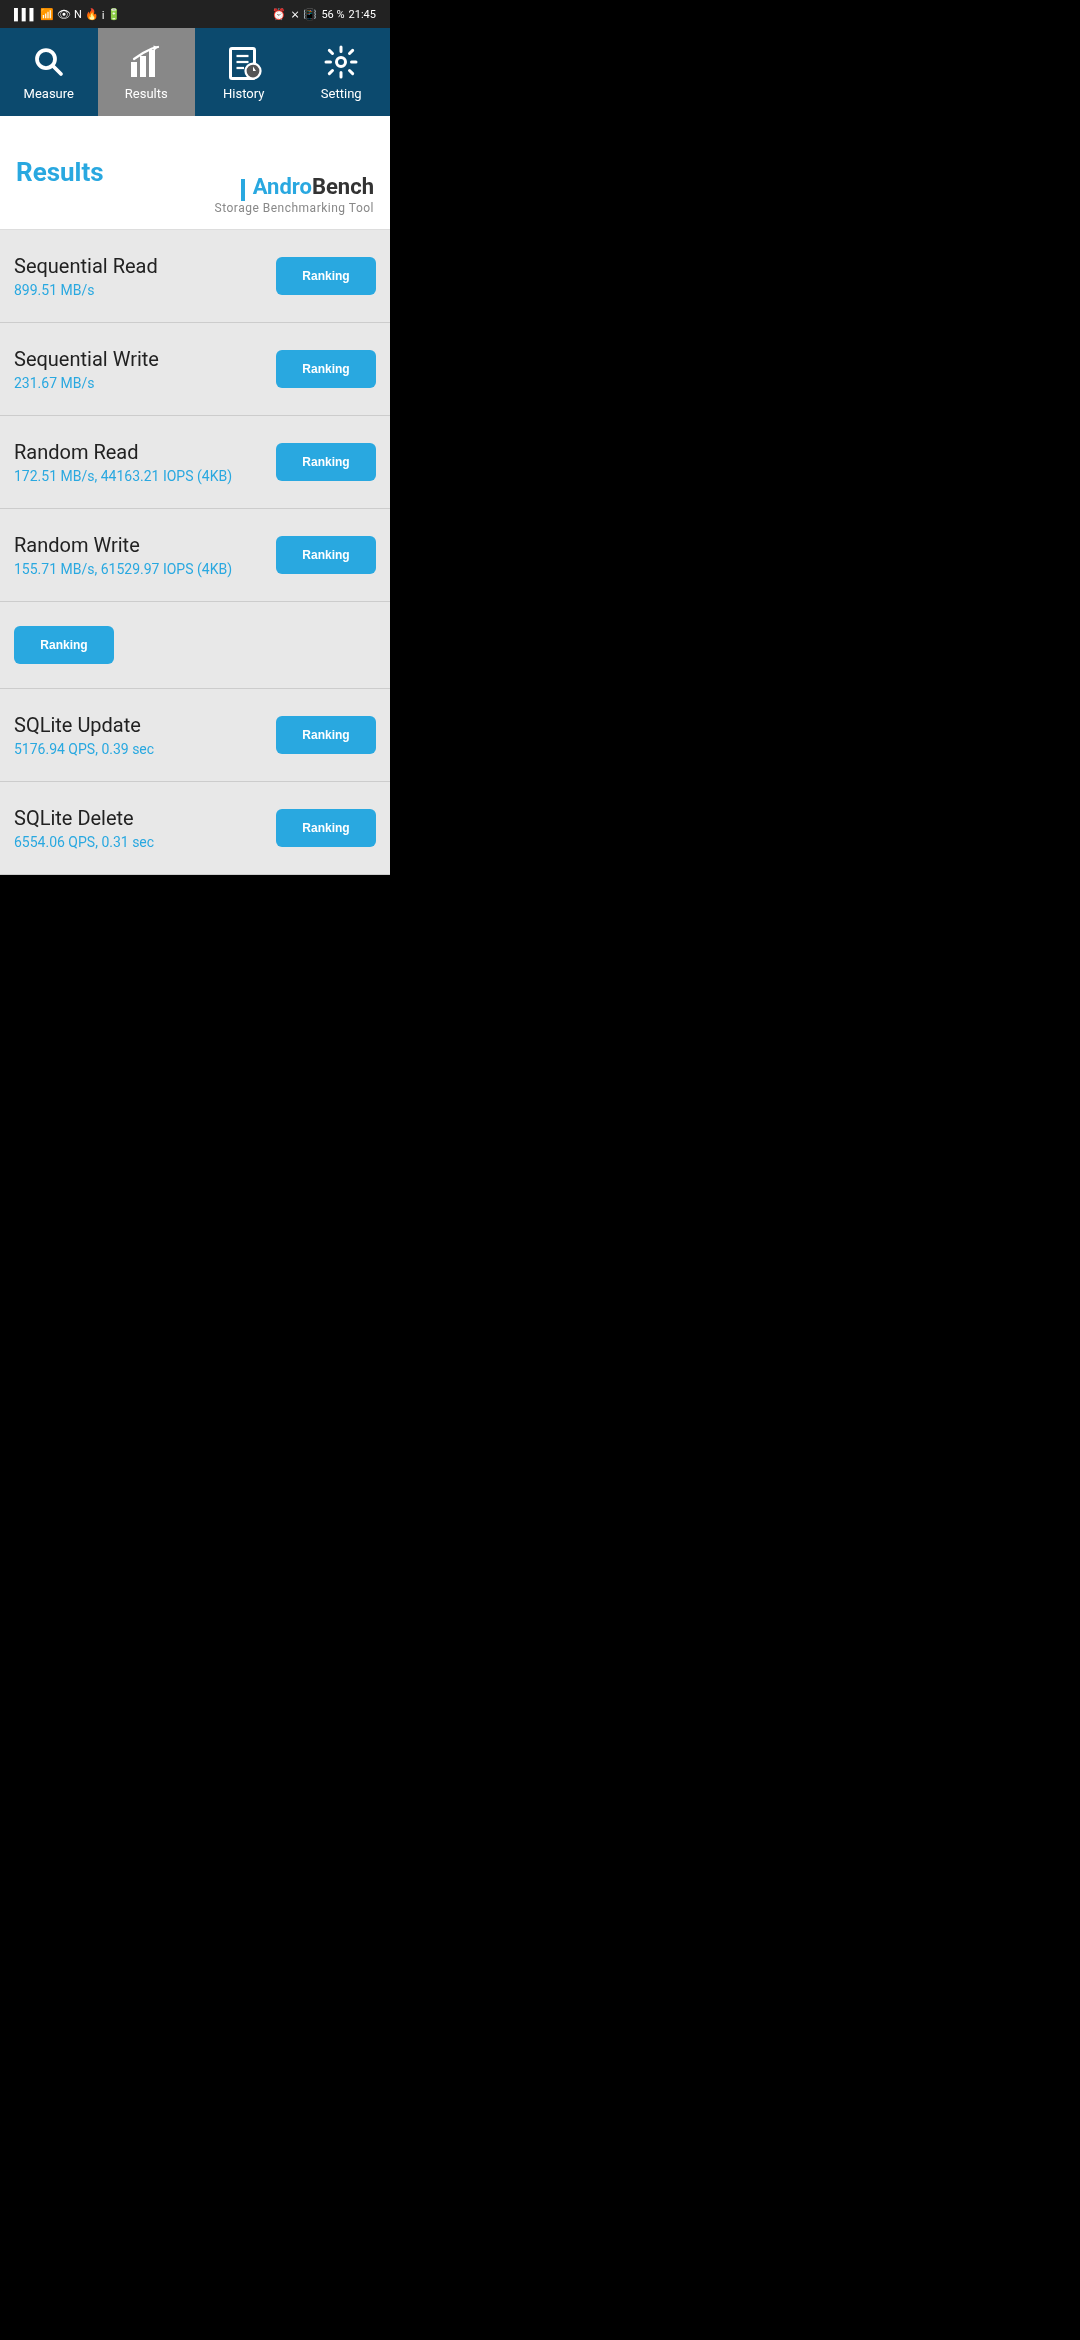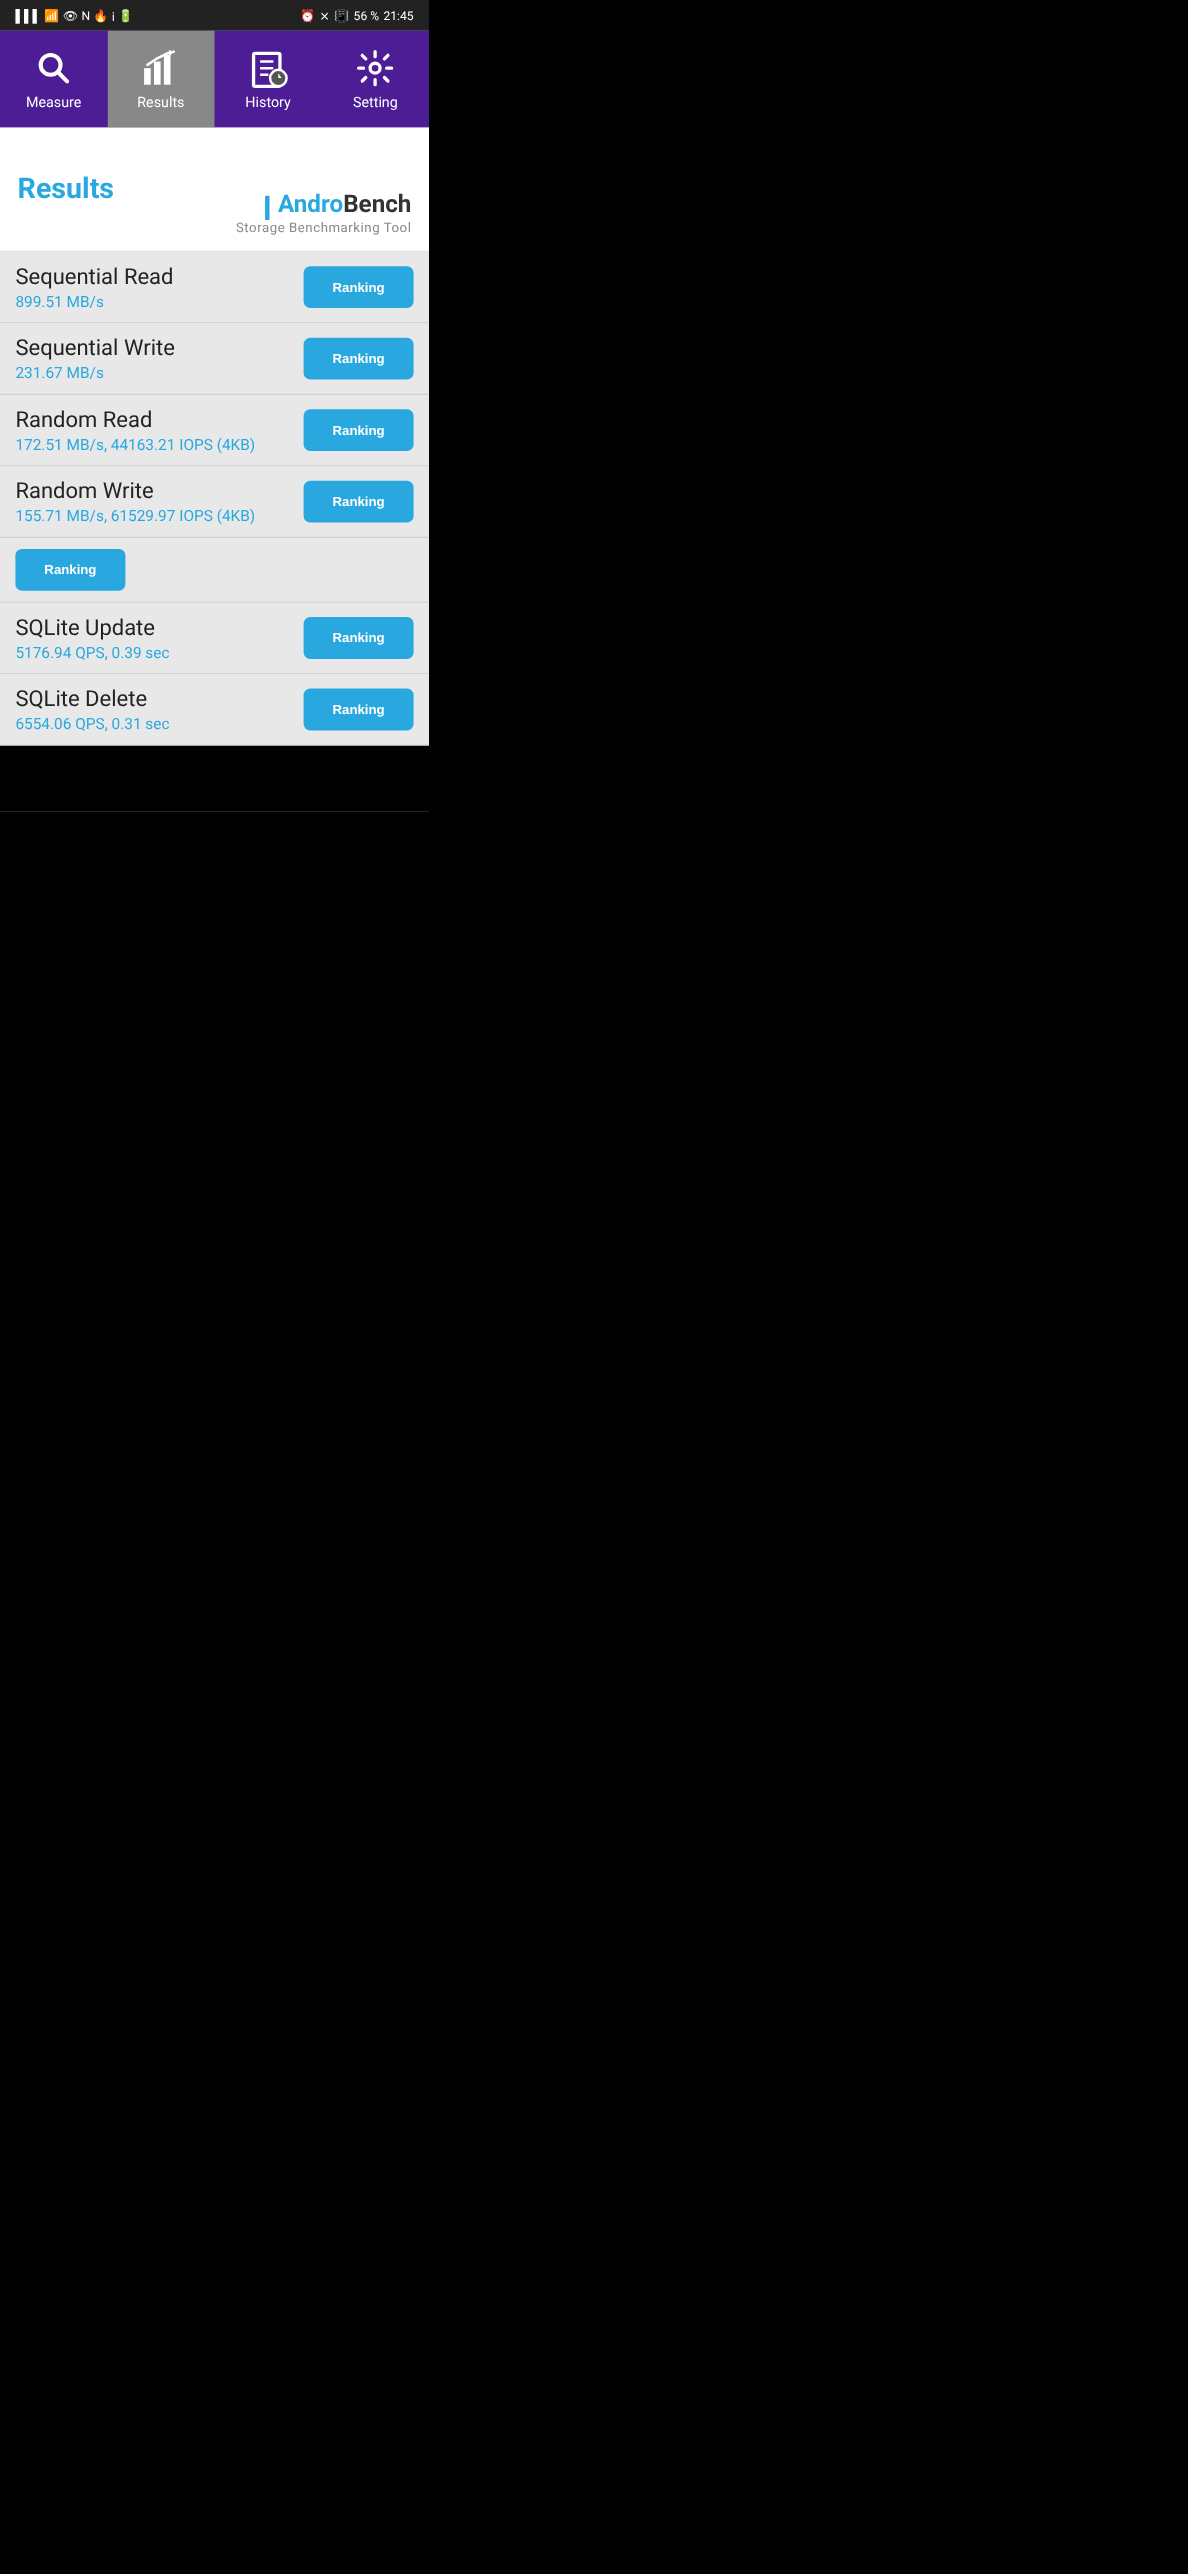--- a/index.html
+++ b/index.html
@@ -28,21 +28,21 @@
       padding: 6px 14px;
       font-size: 11px;
       height: 28px;
     }
     .status-left { display: flex; gap: 3px; align-items: center; }
     .status-right { display: flex; gap: 4px; align-items: center; font-size: 11px; }
 
     
     .nav-tabs {
       display: flex;
-      background: #4c1d95;
+      background: #0c4a6e;
       height: 88px;
     }
     .nav-tab {
       flex: 1;
       display: flex;
       flex-direction: column;
       align-items: center;
       justify-content: center;
       color: #fff;
       font-size: 13px;
@@ -104,21 +104,21 @@
     
     .results-list {
       background: #e8e8e8;
       flex: 1;
     }
     .result-item {
       background: #e8e8e8;
       display: flex;
       align-items: center;
       justify-content: space-between;
-      padding: 10px 14px;
+      padding: 24px 14px;
       border-bottom: 1px solid #ccc;
     }
     .result-info {
       flex: 1;
     }
     .result-name {
       font-size: 20px;
       color: #222;
       font-weight: normal;
       margin-bottom: 4px;

